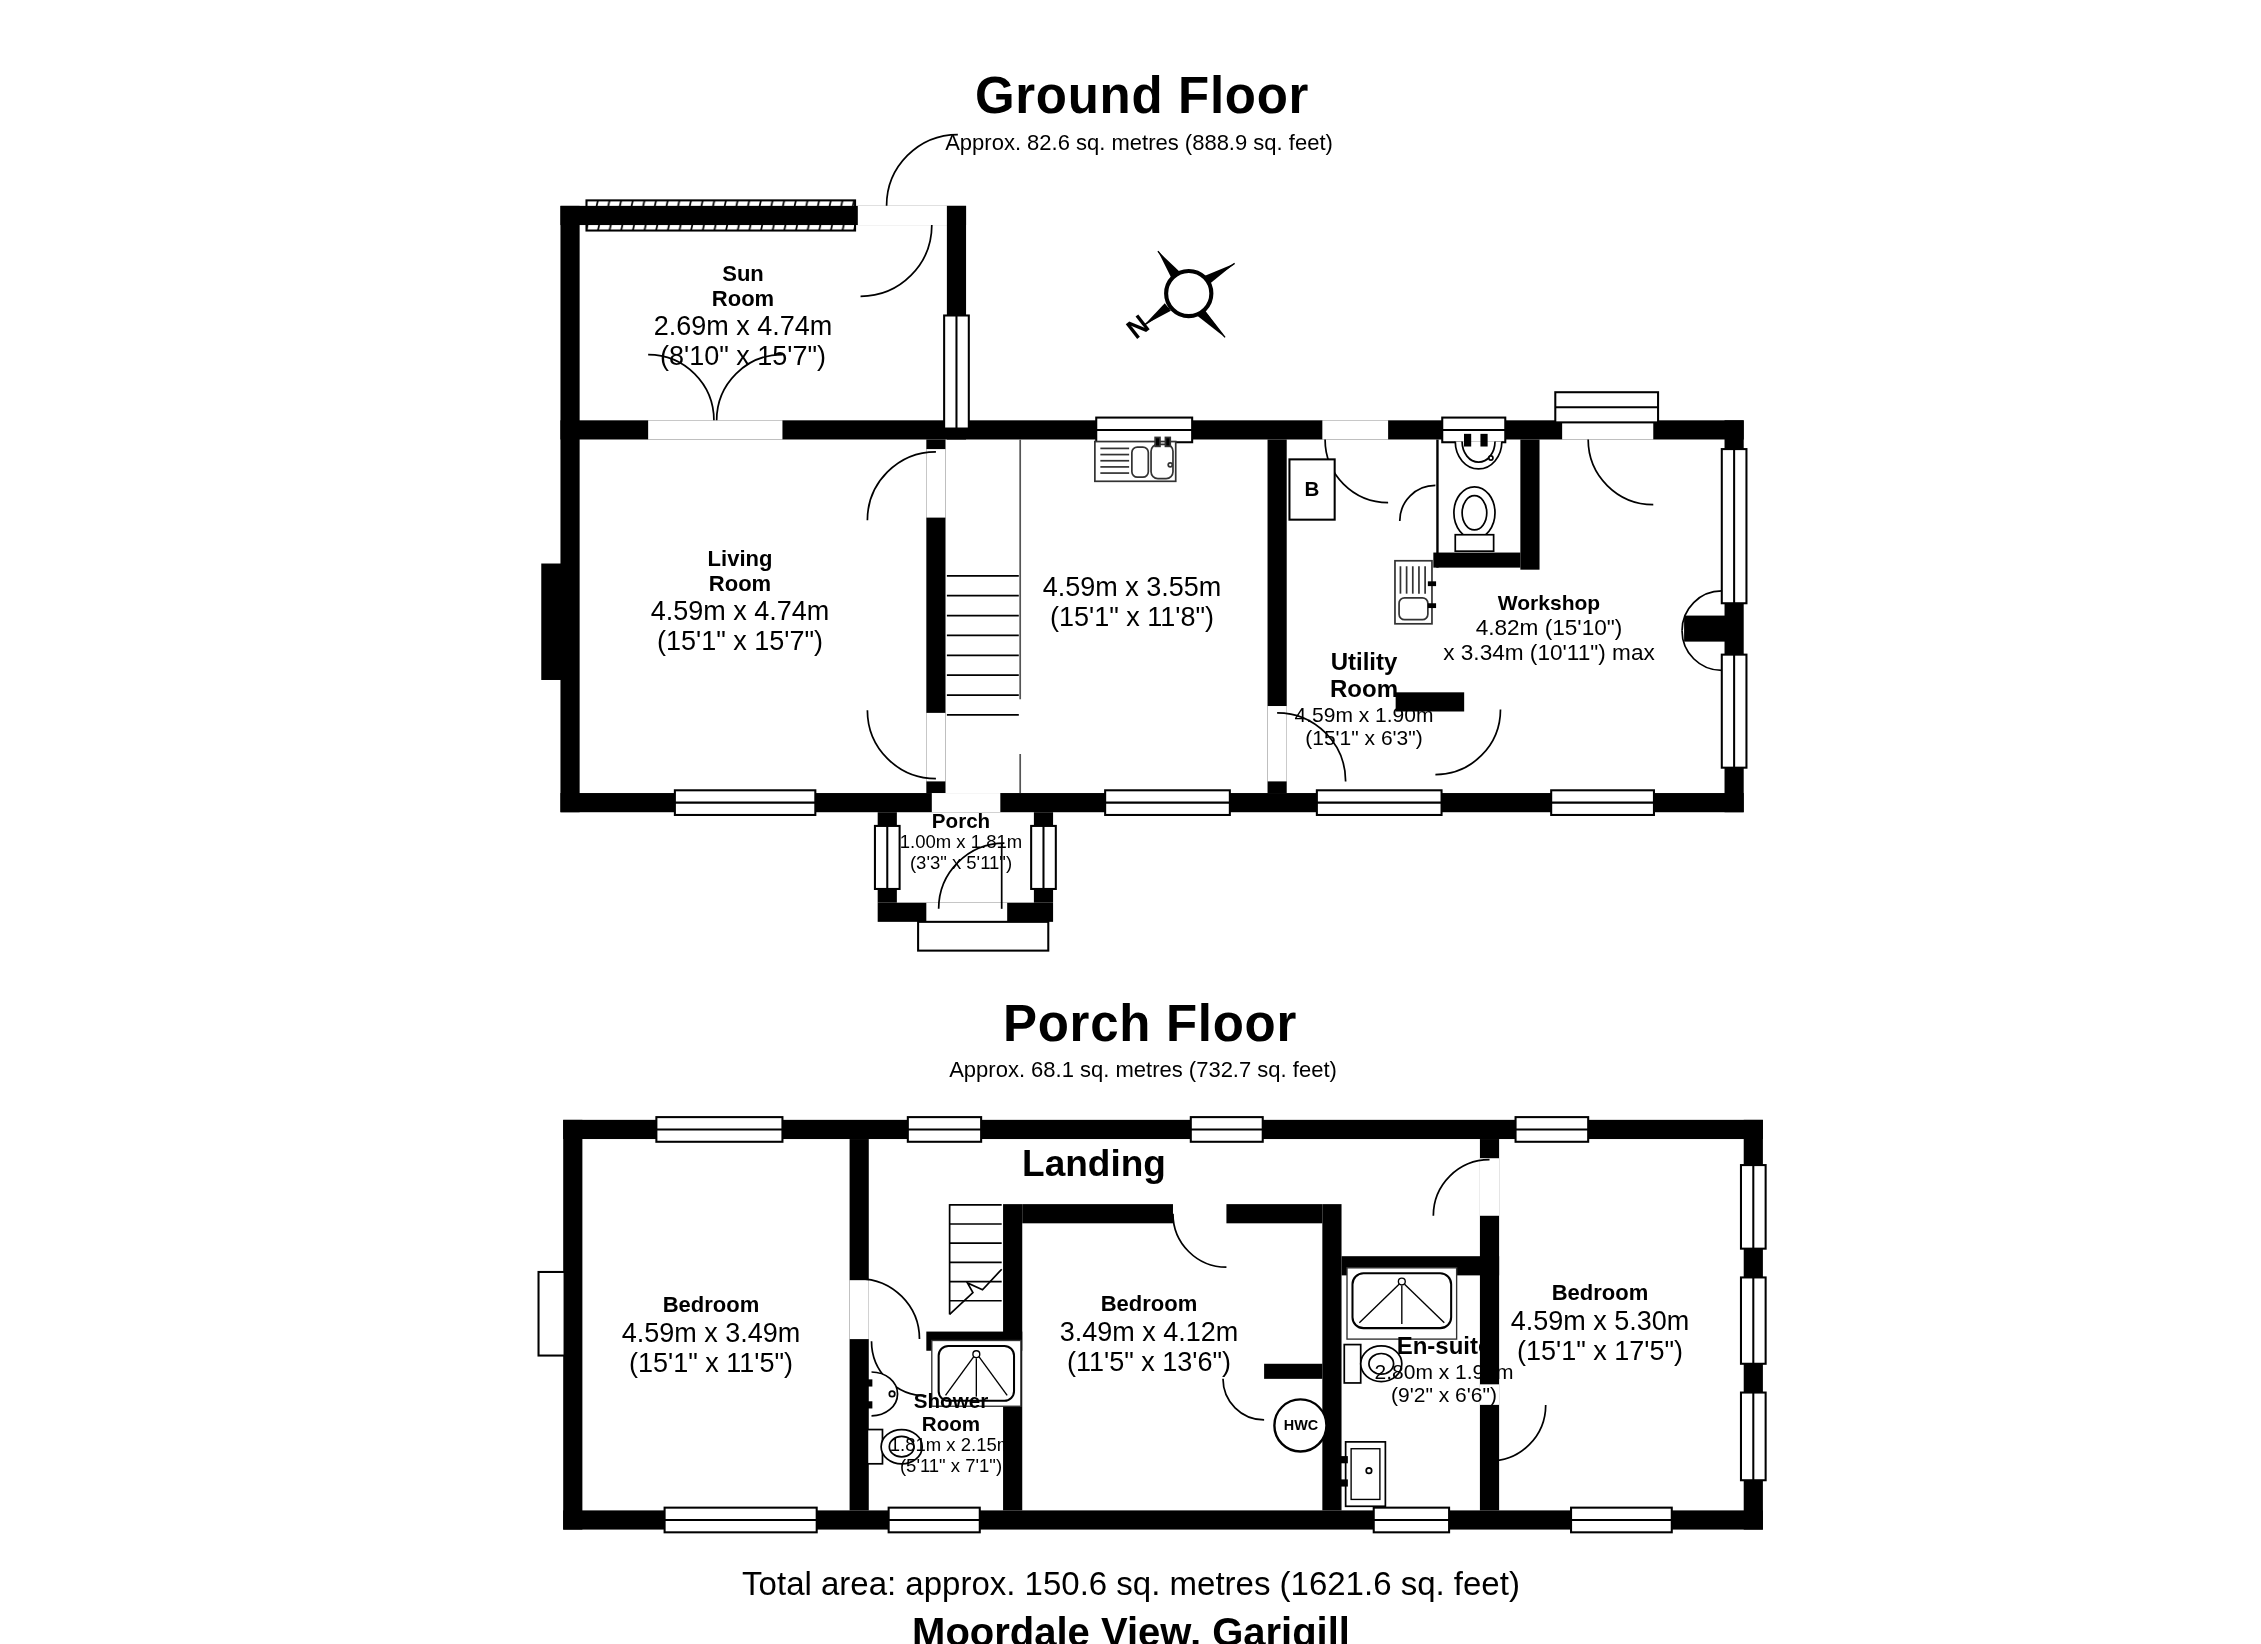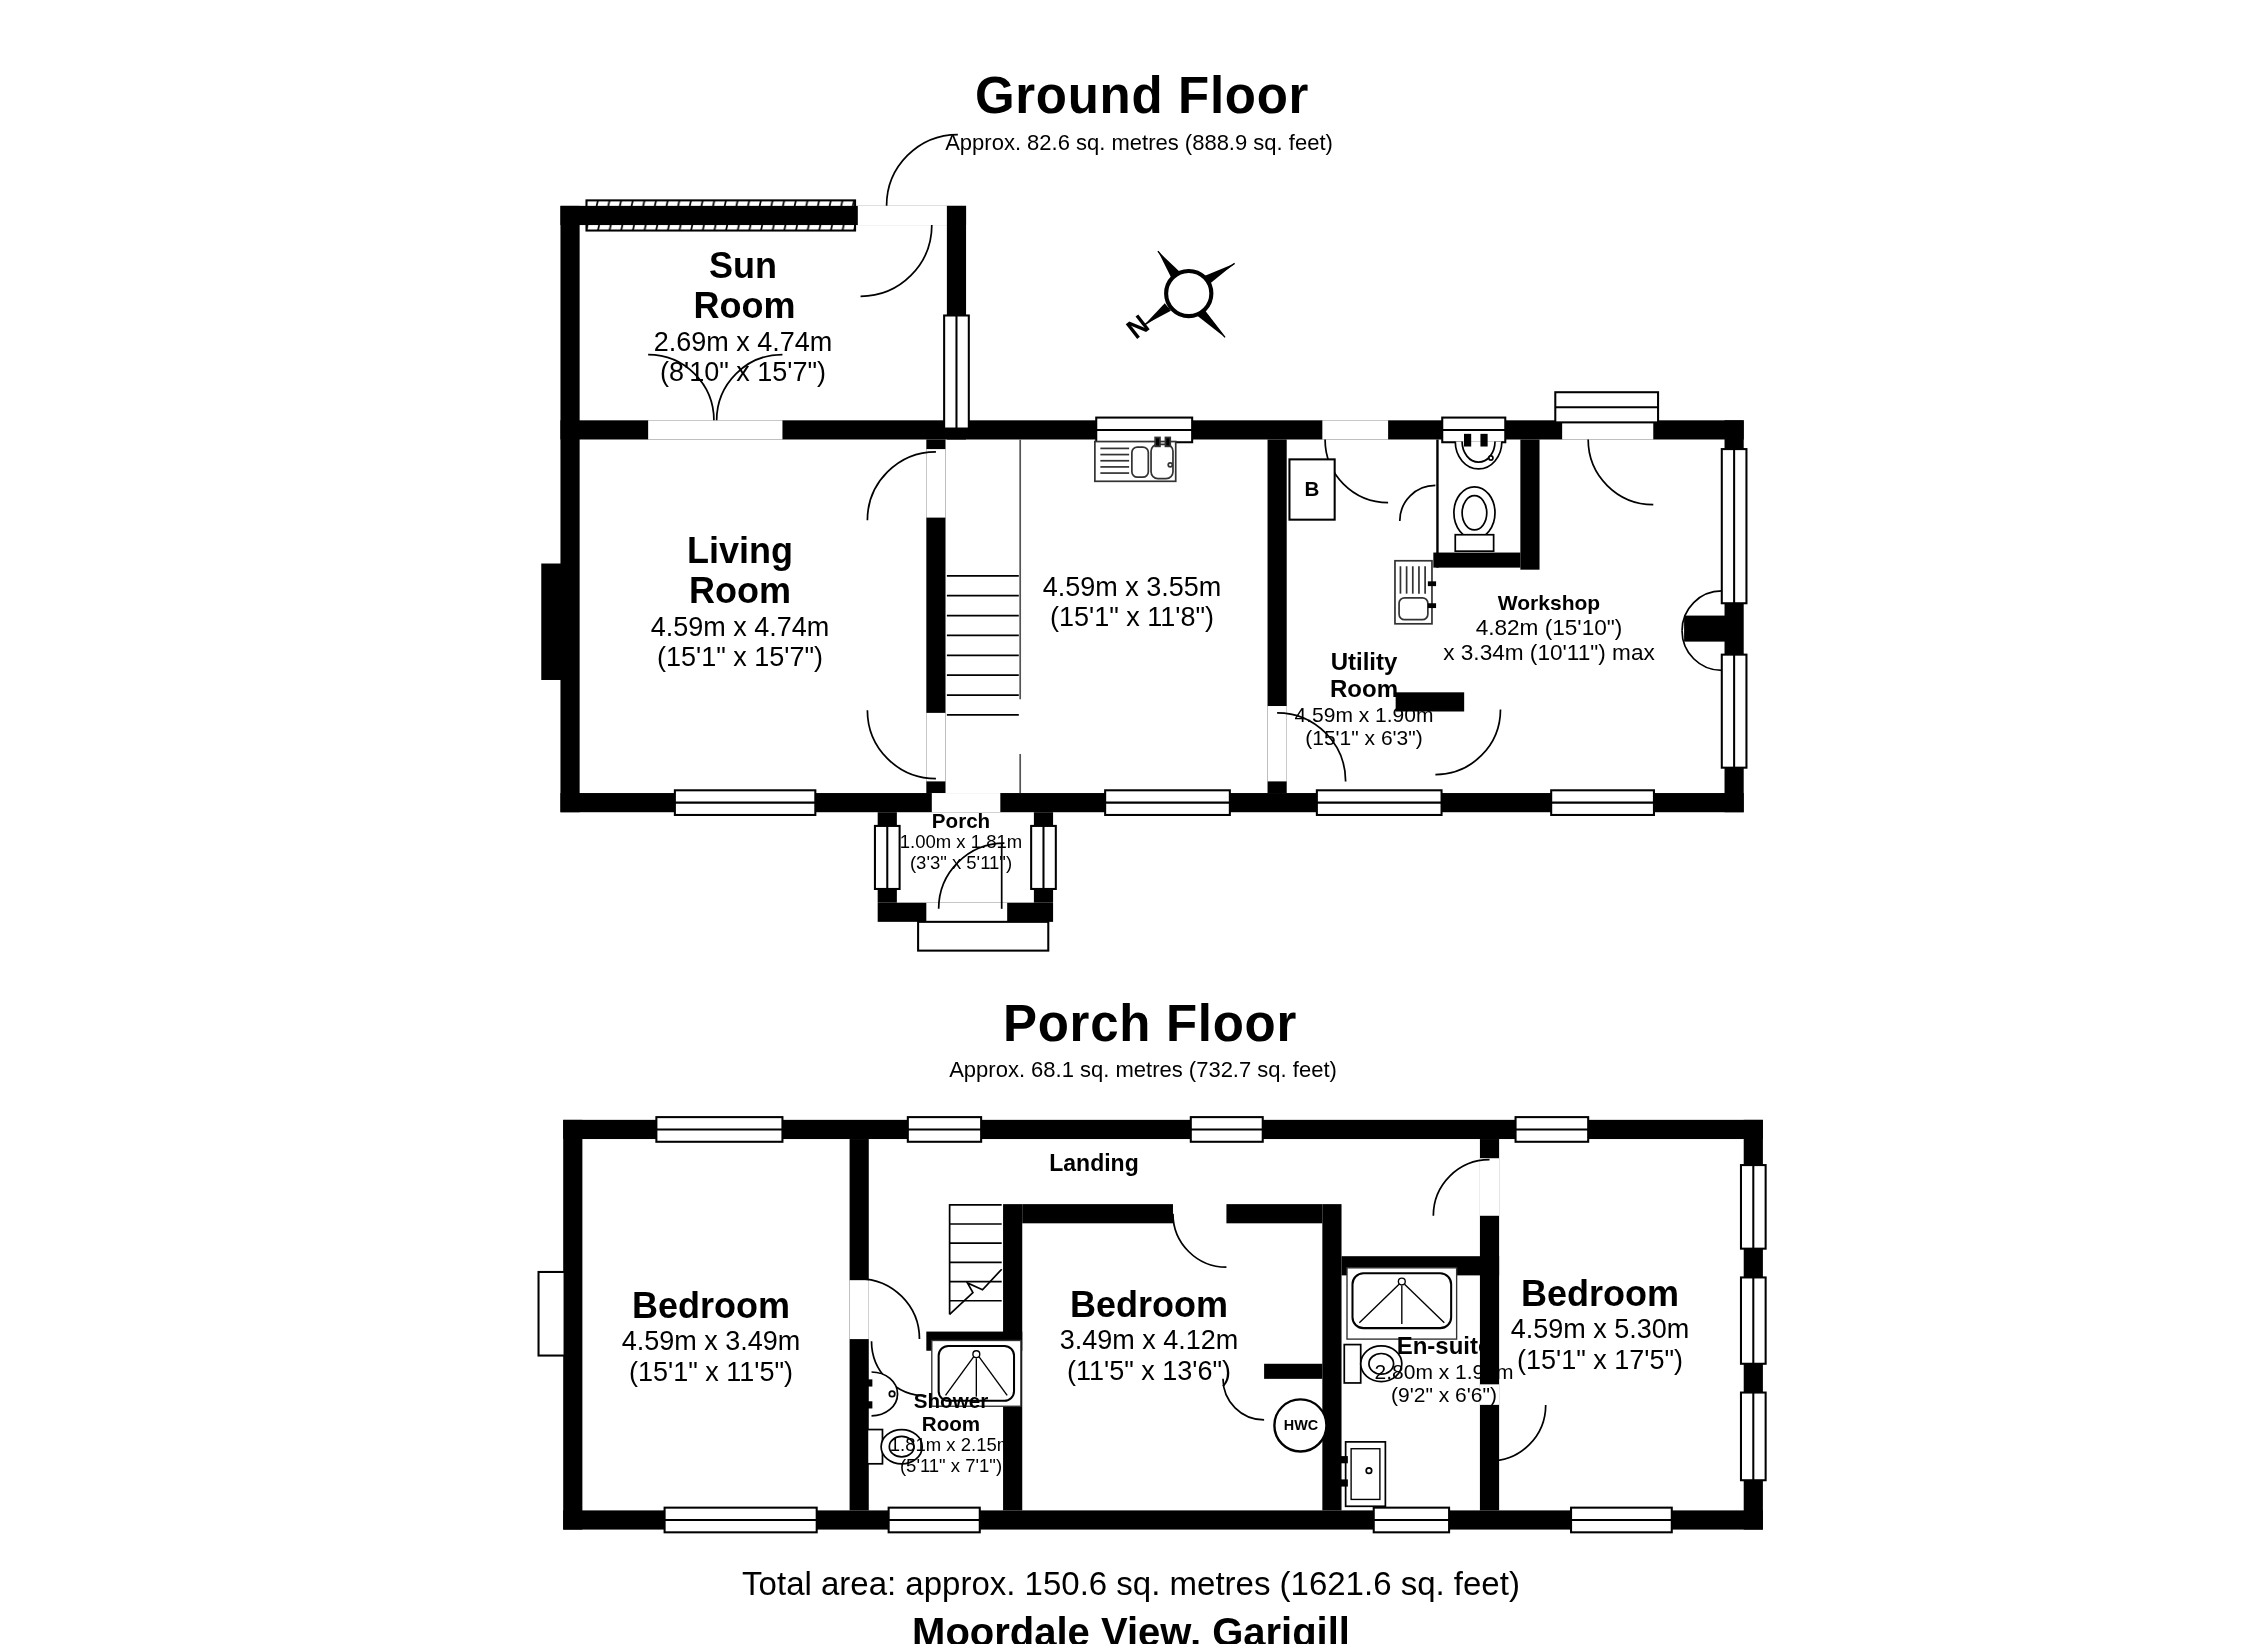--- a/index.html
+++ b/index.html
@@ -3,29 +3,29 @@
 <meta charset="utf-8">
 <style>
   html,body{margin:0;padding:0;background:#fff;}
   body{width:2261px;height:1645px;position:relative;overflow:hidden;
        font-family:"Liberation Sans", sans-serif;color:#000;}
   #plan-svg{position:absolute;left:0;top:0;}
   .lbl{position:absolute;transform:translate(-50%,-50%);text-align:center;line-height:1.12;white-space:nowrap;}
   .wrap{white-space:normal;margin:0 auto;}
   .t-title{font-size:51px;font-weight:bold;letter-spacing:0.7px;}
   .t-sub{font-size:22px;}
-  .n-lg{font-size:36px;font-weight:bold;}
+  .n-lg{font-size:22px;font-weight:bold;}
   .d-lg{font-size:27px;}
   .n-md{font-size:24px;font-weight:bold;}
   .d-md{font-size:21px;}
   .n-sm{font-size:20.6px;font-weight:bold;}
   .d-sm{font-size:18.5px;}
   .n-ws{font-size:21px;font-weight:bold;}
   .d-ws{font-size:22.6px;}
-  .n-landing{font-size:23px;font-weight:bold;}
+  .n-landing{font-size:37px;font-weight:bold;}
   .lab-b{font-size:20.6px;font-weight:bold;}
   .lab-hwc{font-size:14.4px;font-weight:bold;}
   .lab-n{font-size:27px;font-weight:bold;transform:translate(-50%,-50%) rotate(-38deg);}
   .t-total{font-size:33px;}
   .t-addr{font-size:40px;font-weight:bold;}
 </style>
 </head>
 <body>
 
 <svg id="plan-svg" width="2261" height="1645" viewBox="0 0 3300 2400">

